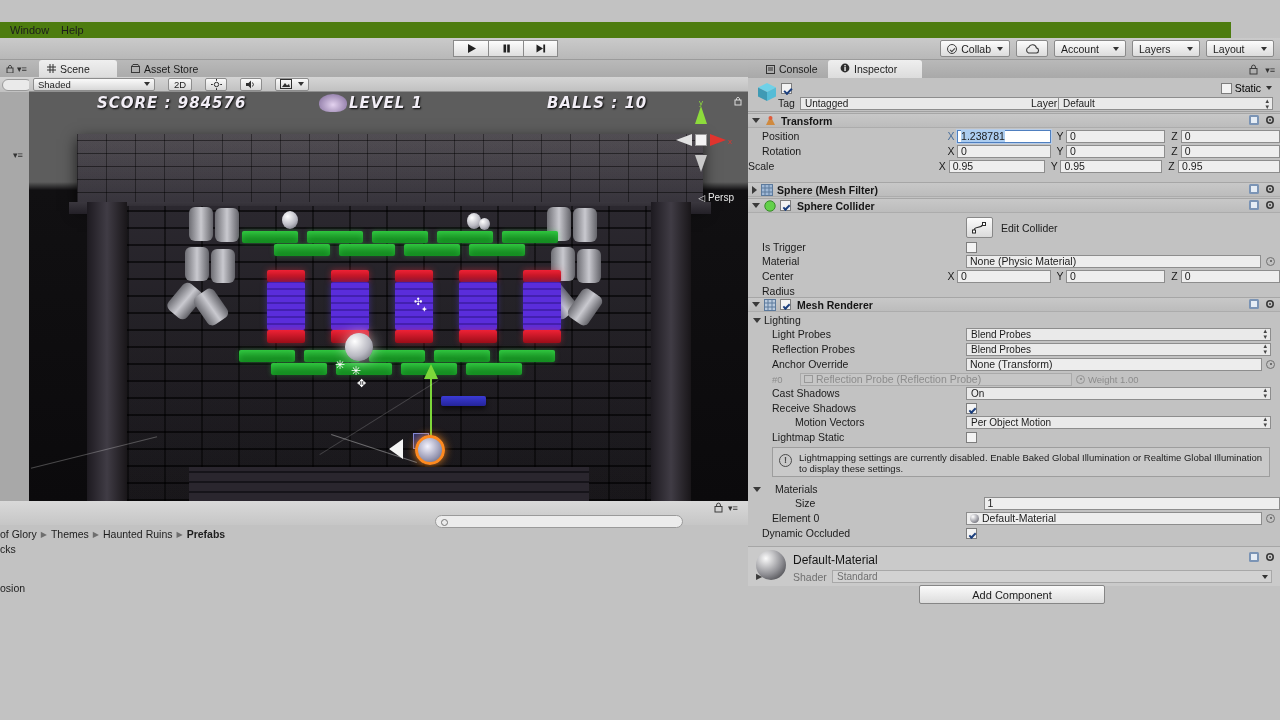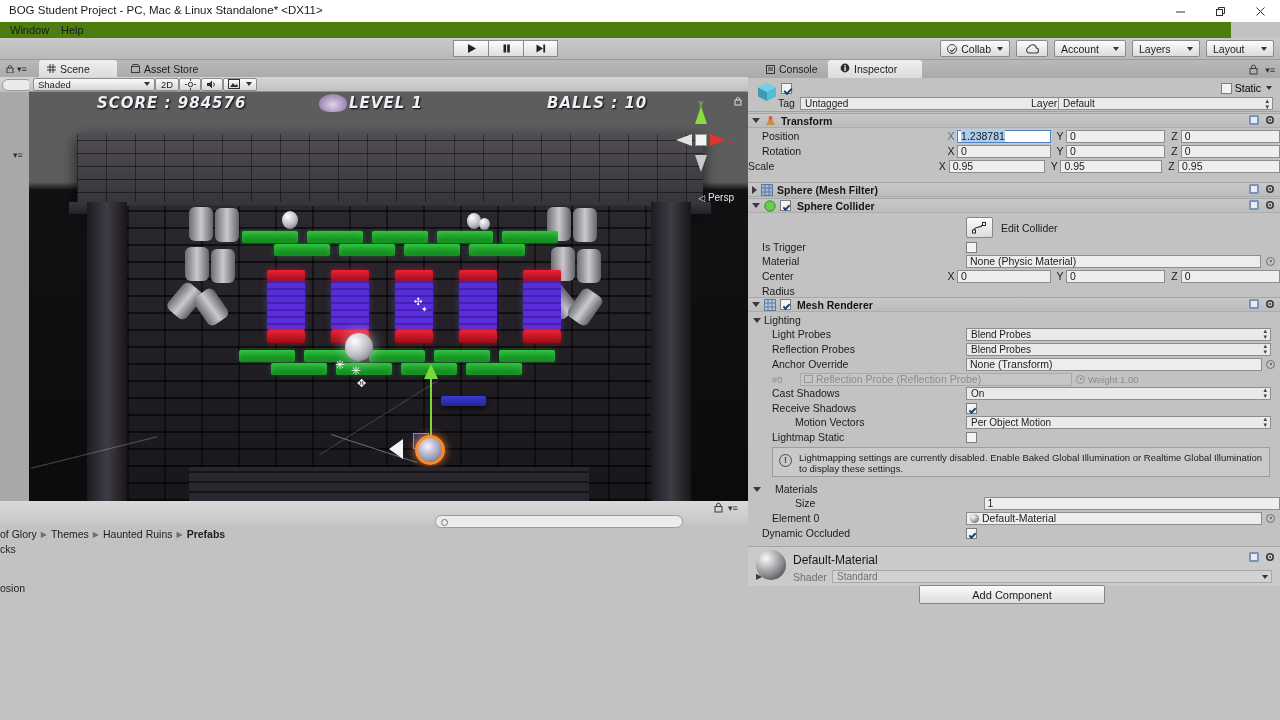--- a/index.html
+++ b/index.html
@@ -80,21 +80,21 @@
     background: linear-gradient(#b9b9b9,#ababab);
   }
   .tab {
     position: absolute; top: 0; height: 17px; display: flex; align-items: center;
     gap: 4px; padding: 0 10px 0 8px; font-size: 10.5px; color: #1c1c1c;
   }
   .tab.active { background: linear-gradient(#efefef,#dddddd); border-radius: 3px 3px 0 0; }
   .scenetoolbar {
     position: absolute; left: 0; top: 17px; width: 719px; height: 15px;
     background: linear-gradient(#d5d5d5,#c1c1c1); border-bottom: 1px solid #909090;
-    display: flex; align-items: center; padding-left: 4px; gap: 0;
+    display: flex; align-items: center; padding-left: 4px; gap: 13px;
   }
   .stbtn {
     height: 13px; background: linear-gradient(#fafafa,#d8d8d8);
     border: 1px solid #8d8d8d; border-radius: 2px; font-size: 9.5px; color: #1d1d1d;
     display: flex; align-items: center; padding: 0 4px; gap: 3px;
   }
   .stbtn.wide { width: 122px; justify-content: space-between; }
   .sceneview {
     position: absolute; left: 0; top: 32px; width: 719px; height: 409px;
     overflow: hidden; background: #5c5c5c;
@@ -238,42 +238,20 @@
     display:flex; align-items:center; justify-content:center; font-size:11px; color:#1b1b1b;
   }
   .grayout{color:#8c8c8c;}
   .tinylbl{font-size:9.5px;}
 </style>
 </head>
 <body>
 
 <div id="app">
 
-  <div class="titlebar">
-    <div class="caption">BOG Student Project - PC, Mac &amp; Linux Standalone* &lt;DX11&gt;</div>
-    <div class="winbtns">
-      <div class="winbtn">
-        <svg width="11" height="11">
-            <line x1="1" y1="6" x2="10" y2="6" stroke="#303030" stroke-width="1"></line>
-          </svg>
-      </div>
-      <div class="winbtn">
-        <svg width="11" height="11">
-            <rect x="1.5" y="3.5" width="6" height="6" fill="none" stroke="#303030" stroke-width="1"></rect>
-            <polyline points="3.5,3.5 3.5,1.5 9.5,1.5 9.5,7.5 7.5,7.5" fill="none" stroke="#303030" stroke-width="1"></polyline>
-          </svg>
-      </div>
-      <div class="winbtn">
-        <svg width="11" height="11">
-            <line x1="1.5" y1="1.5" x2="9.5" y2="9.5" stroke="#303030" stroke-width="1"></line>
-            <line x1="9.5" y1="1.5" x2="1.5" y2="9.5" stroke="#303030" stroke-width="1"></line>
-          </svg>
-      </div>
-    </div>
-  </div>
 
   <div class="menubar">
     <div class="mi" style="left:5px;">Window</div>
     <div class="mi" style="left:56px;">Help</div>
   </div>
 
   <div class="toolbar">
     <div class="playgroup">
       <div class="pbtn">
         <svg width="11" height="11">

